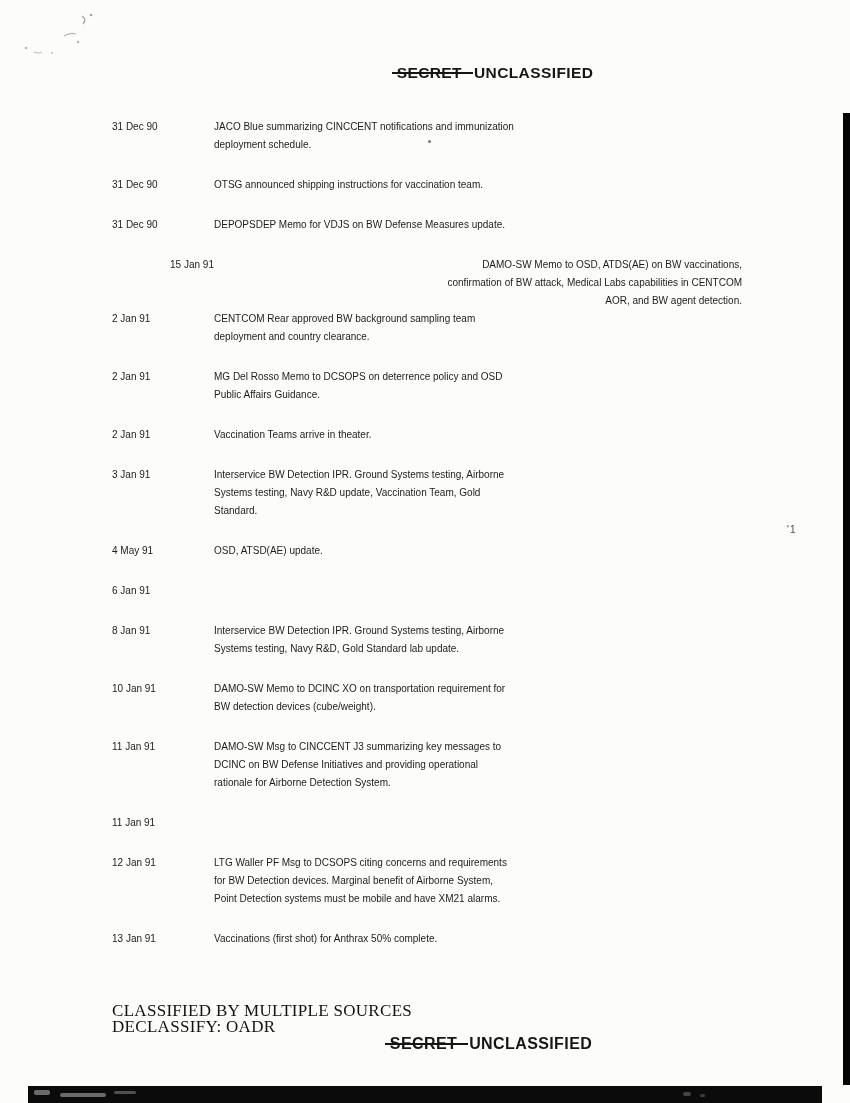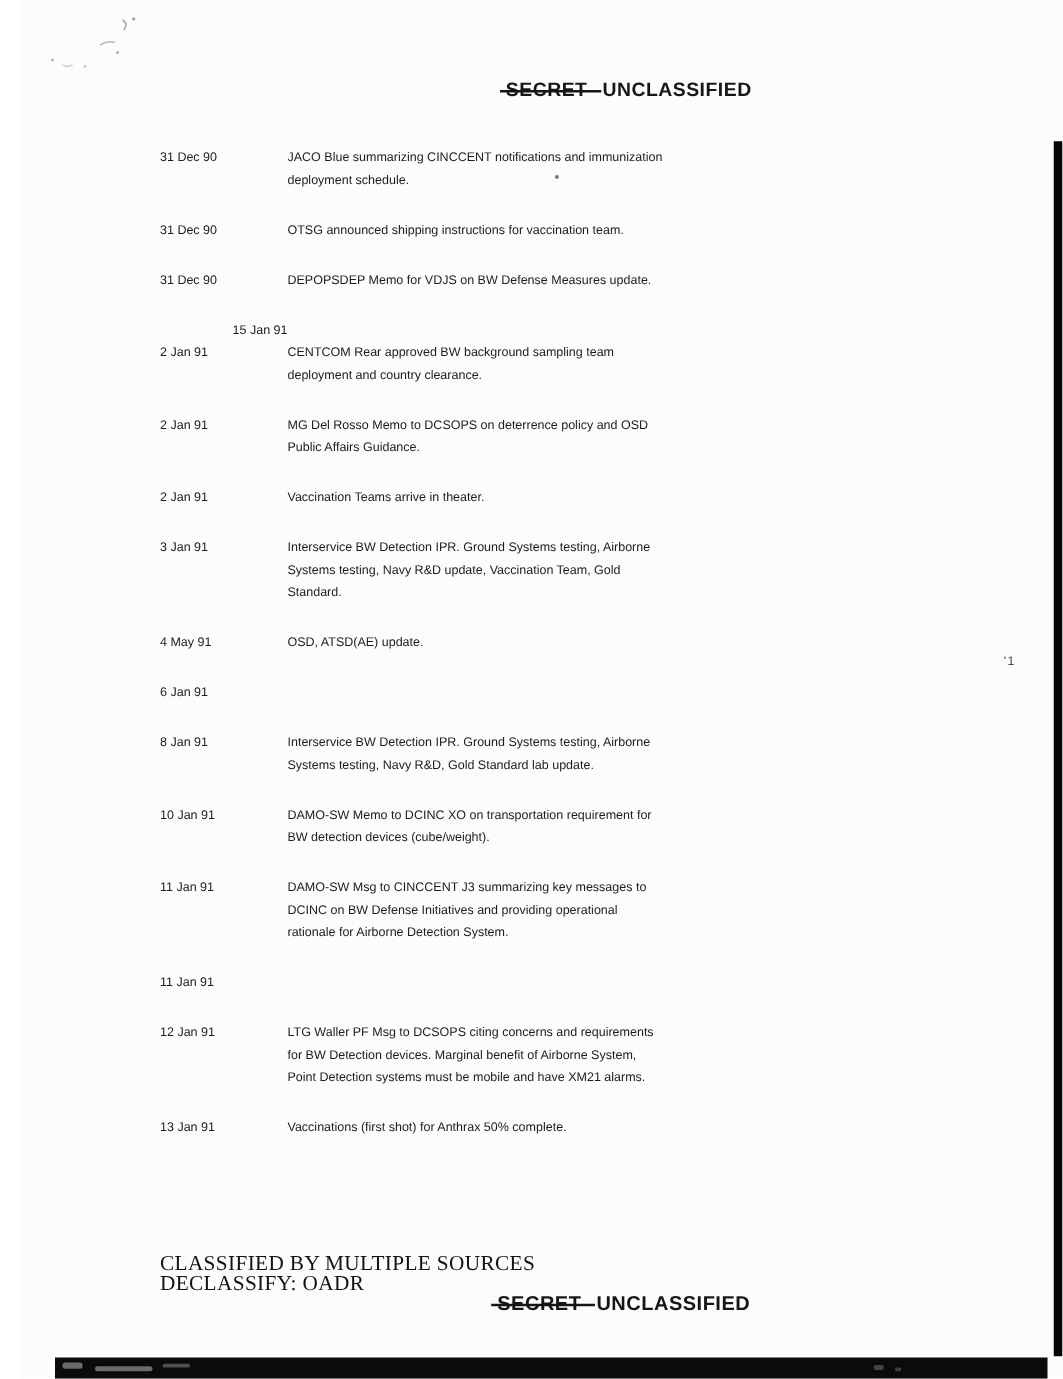--- a/index.html
+++ b/index.html
@@ -7,21 +7,20 @@
   body {
     font-family: "Liberation Sans", sans-serif;
     background: #ffffff;
     position: relative;
     overflow: hidden;
   }
   .page {
     position: absolute; inset: 0;
     background: #fcfcfa;
     color: #1c1c1c;
-    margin-left: 16px;
   }
 
   
   .classification {
     position: absolute; left: 0; width: 100%;
     text-align: center;
     font-weight: 700;
     letter-spacing: 0.4px;
     color: #161616;
     white-space: nowrap;
@@ -113,20 +112,23 @@
       <div class="entry-text">OTSG announced shipping instructions for vaccination team.</div>
     </div>
 
     <div class="entry">
       <div class="entry-date">31 Dec 90</div>
       <div class="entry-text">DEPOPSDEP Memo for VDJS on BW Defense Measures update.</div>
     </div>
 
     <div class="entry tight">
       <div class="entry-date">15 Jan 91</div>
+      <div class="entry-text">DAMO-SW Memo to OSD, ATDS(AE) on BW vaccinations,
+confirmation of BW attack, Medical Labs capabilities in CENTCOM
+AOR, and BW agent detection.</div>
     </div>
 
     <div class="entry">
       <div class="entry-date">2 Jan 91</div>
       <div class="entry-text">CENTCOM Rear approved BW background sampling team
 deployment and country clearance.</div>
     </div>
 
     <div class="entry">
       <div class="entry-date">2 Jan 91</div>

